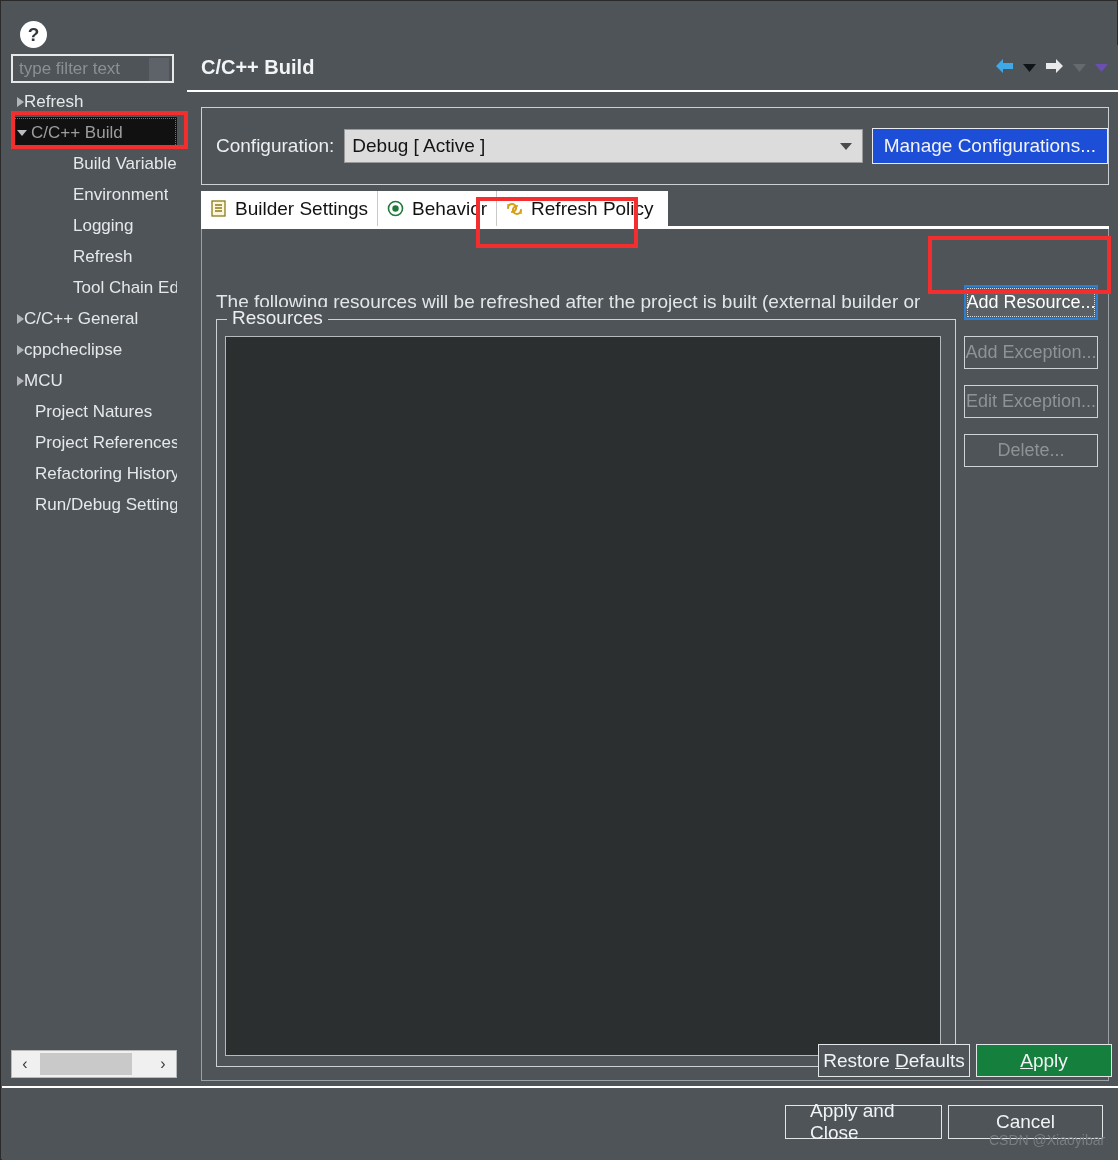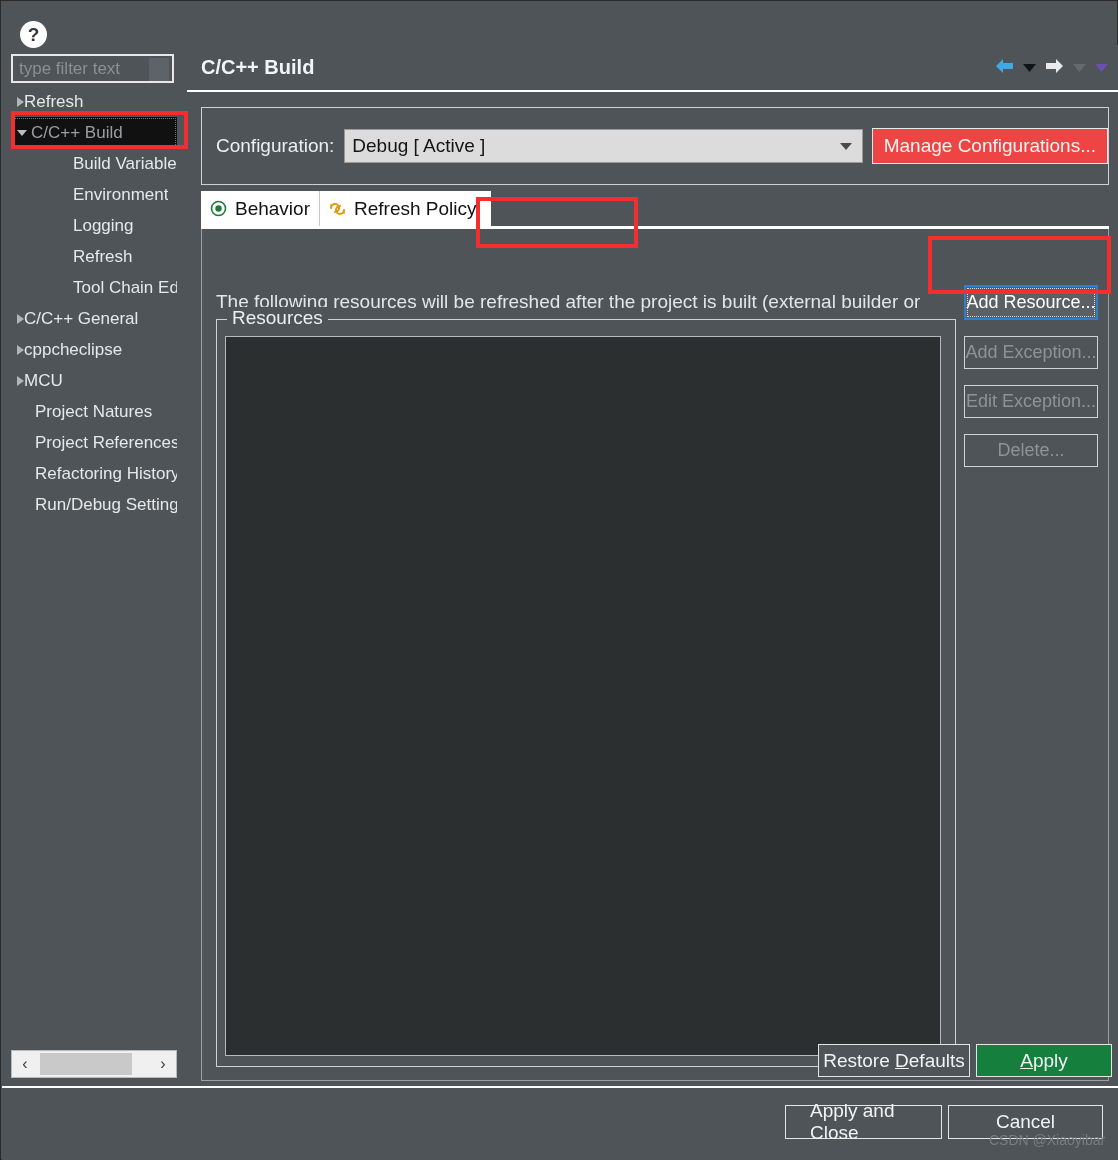--- a/index.html
+++ b/index.html
@@ -139,21 +139,21 @@
   }
   #config-combo-text { margin-left: 7px; font-size: 19px; color: #141414; white-space: nowrap; }
   #config-combo-arrow {
     position: absolute; right: 10px; top: 13px;
     width: 0; height: 0;
     border-left: 6px solid transparent; border-right: 6px solid transparent;
     border-top: 7px solid #4a4a4a;
   }
   #manage-btn {
     margin-left: 9px; height: 36px; padding: 12px 11px;
-    border: 1px solid #e9ebec; background: #ef4444; color: #f2f4f5;
+    border: 1px solid #e9ebec; background: #1d4ed8; color: #f2f4f5;
     font-size: 19px; display: flex; align-items: center; white-space: nowrap;
     font-family: "Liberation Sans", sans-serif;
   }
 
   
   #tabbar {
     position: absolute; left: 14px; top: 146px; width: 908px; height: 35px;
     display: flex; align-items: stretch;
   }
   .tab {
@@ -374,20 +374,29 @@
     <div id="config-group">
       <div id="config-label">Configuration:</div>
       <div id="config-combo">
         <span id="config-combo-text">Debug  [ Active ]</span>
         <span id="config-combo-arrow"></span>
       </div>
       <div id="manage-btn">Manage Configurations...</div>
     </div>
 
     <div id="tabbar">
+      <div class="tab">
+        <span class="tabicon">
+          <svg width="19" height="19" viewBox="0 0 19 19">
+            <rect x="3" y="2" width="13" height="15" fill="#fdf6d8" stroke="#8a7c1e" stroke-width="1.3"></rect>
+            <path d="M6 6 H13 M6 9 H13 M6 12 H13" stroke="#8a7c1e" stroke-width="1.3"></path>
+          </svg>
+        </span>
+        <span>Builder Settings</span>
+      </div>
       <div class="tab">
         <span class="tabicon">
           <svg width="19" height="19" viewBox="0 0 19 19">
             <circle cx="9.5" cy="9.5" r="7" fill="none" stroke="#1f7a3a" stroke-width="1.6"></circle>
             <circle cx="9.5" cy="9.5" r="3.2" fill="#1f7a3a"></circle>
           </svg>
         </span>
         <span>Behavior</span>
       </div>
       <div class="tab" id="tab-refresh">

